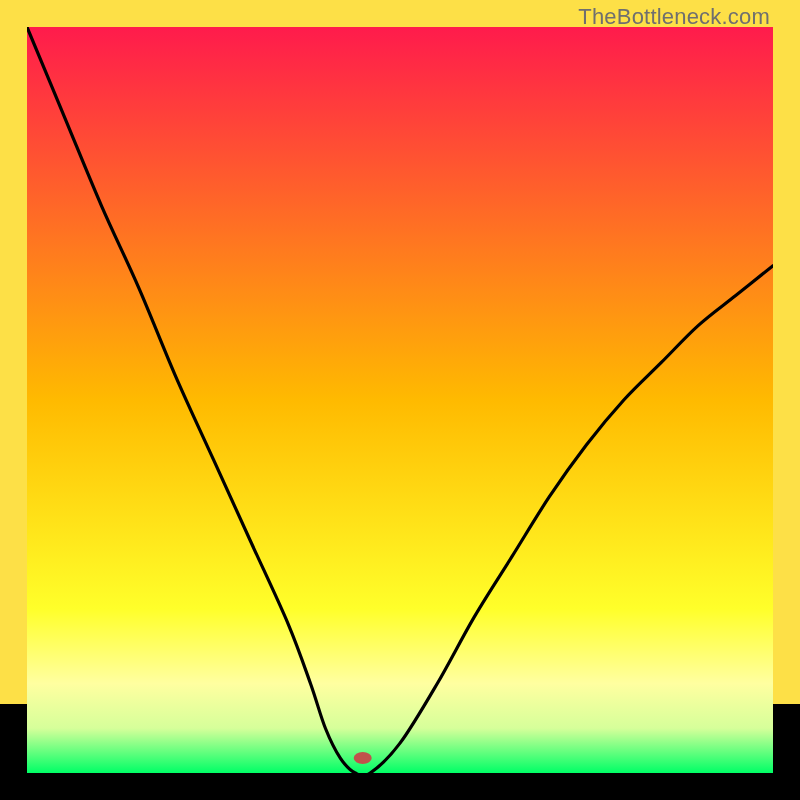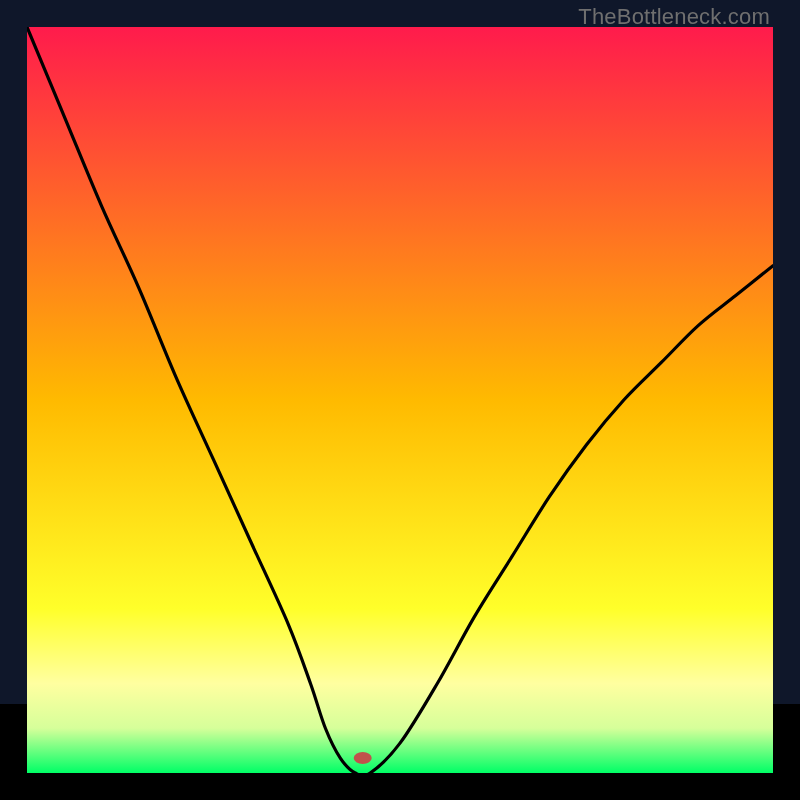--- a/index.html
+++ b/index.html
@@ -2,21 +2,21 @@
 <html><head>
 <meta charset="utf-8">
 <style>
   * { margin: 0; padding: 0; box-sizing: border-box; }
   html, body { width: 800px; height: 800px; overflow: hidden; }
   body { background: #000; font-family: Arial, sans-serif; }
   .frame {
     position: absolute;
     left: 0; top: 0;
     width: 800px; height: 704px;
-    background: #0f172a;
+    background: #fde047;
   }
   .plot {
     position: absolute;
     left: 27px;
     top: 27px;
     width: 746px;
     height: 746px;
     overflow: hidden;
   }
   .watermark {

